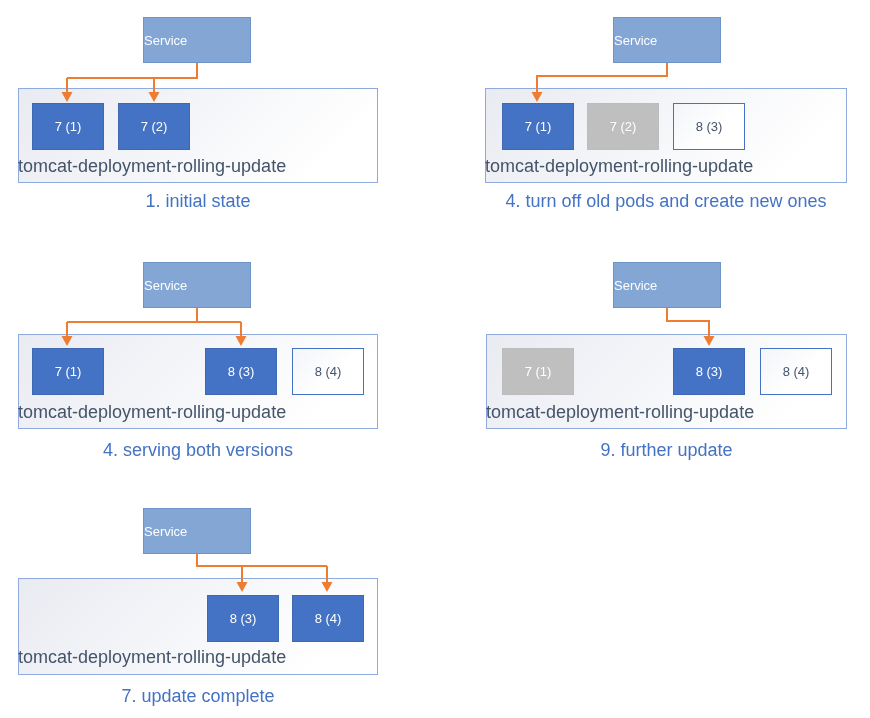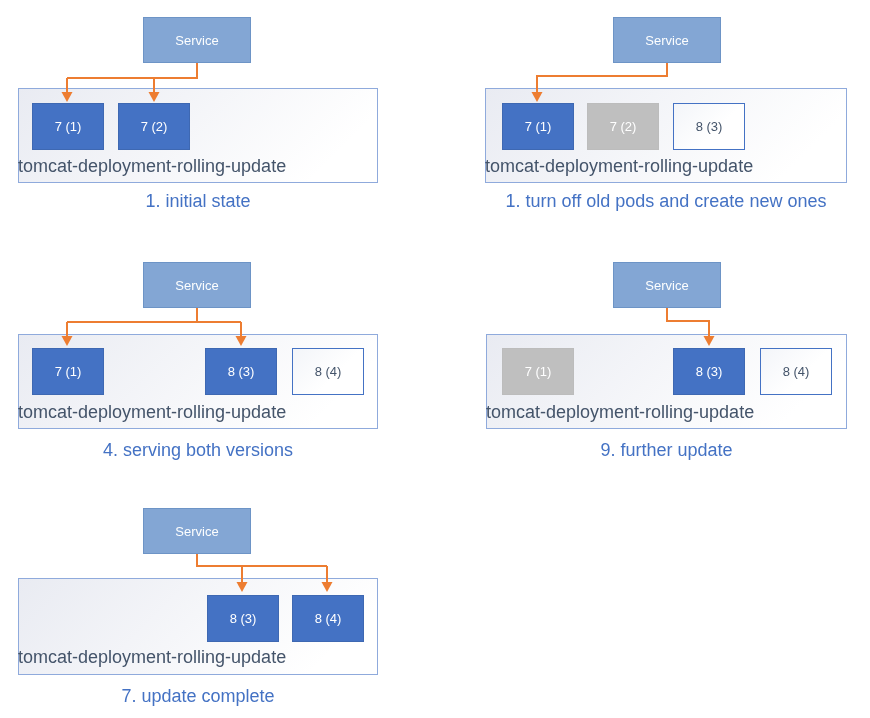--- a/index.html
+++ b/index.html
@@ -12,21 +12,21 @@
     overflow: hidden;
   }
   .panel { position: absolute; left: 0; top: 0; width: 0; height: 0; }
 
   .service {
     position: absolute;
     width: 108px; height: 46px;
     background: var(--service-fill, #83A6D4);
     border: 1px solid var(--service-border, #6D94C6);
     box-sizing: border-box;
-    display: flex; align-items: center; justify-content: center;
+    display: flex; align-items: center; justify-content: flex-start;
     color: var(--service-text, #FDFEFE);
     font-size: 13px;
   }
 
   .deployment {
     position: absolute;
     box-sizing: border-box;
     border: 1.5px solid var(--deployment-border, #8FAADC);
     background: linear-gradient(135deg,
       var(--deployment-fill-start, #E9EBF2) 0%,
@@ -113,21 +113,21 @@
     <div class="pod pod--active" style="left:502px;top:103px">
       <span>7 (1)</span>
     </div>
     <div class="pod pod--old" style="left:587px;top:103px">
       <span>7 (2)</span>
     </div>
     <div class="pod pod--new" style="left:673px;top:103px">
       <span>8 (3)</span>
     </div>
     <div class="deploy-label" style="left:485px;top:156px;width:362px">tomcat-deployment-rolling-update</div>
-    <div class="caption" style="left:485px;top:193px;width:362px">1. turn off old pods and create new ones</div>
+    <div class="caption" style="left:485px;top:193px;width:362px">4. turn off old pods and create new ones</div>
   </div>
 
   <div class="panel">
     <div class="service" style="left:143px;top:262px">
       <span>Service</span>
     </div>
     <div class="deployment" style="left:18px;top:334px;width:360px;height:95px"></div>
     <div class="pod pod--active" style="left:32px;top:348px">
       <span>7 (1)</span>
     </div>

